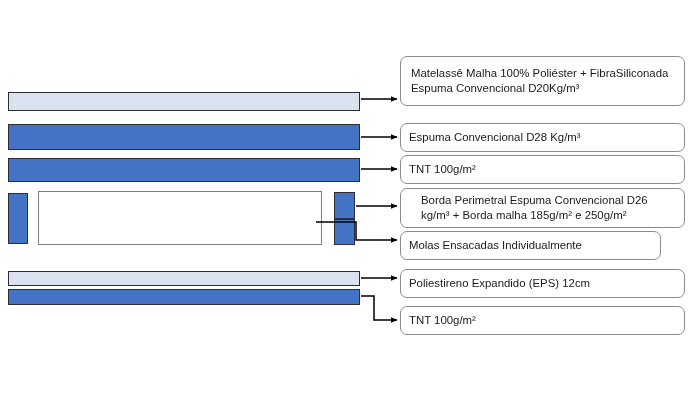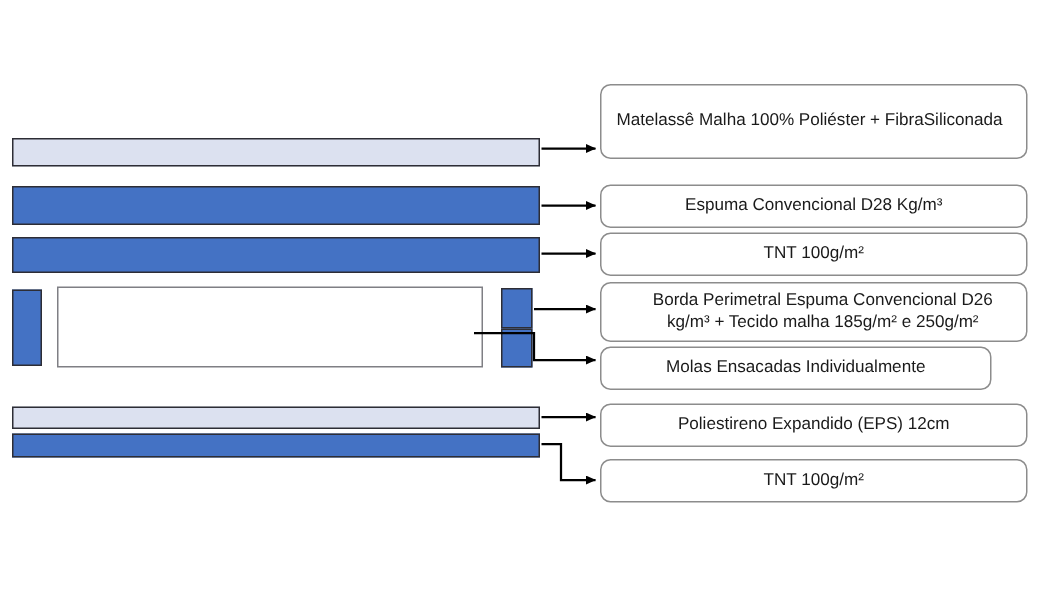--- a/index.html
+++ b/index.html
@@ -43,21 +43,21 @@
   
   .callout {
     position: absolute;
     box-sizing: border-box;
     background: #ffffff;
     border: 1.1px solid #8c8c8c;
     border-radius: 7px;
     display: flex;
     flex-direction: column;
     justify-content: center;
-    align-items: center;
+    align-items: flex-start;
     padding: 2px 8px;
     color: #1a1a1a;
     font-size: 11.4px;
     line-height: 15.5px;
   }
   .callout.left-align {
     align-items: flex-start;
     padding-left: 10px;
   }
   .callout .line {
@@ -114,33 +114,34 @@
 
     <polyline points="316,222 356,222 356,240 397,240" fill="none" stroke="#000000" stroke-width="1.5" marker-end="url(#arrowhead)"></polyline>
 
     <line x1="361" y1="278" x2="397" y2="278" stroke="#000000" stroke-width="1.5" marker-end="url(#arrowhead)"></line>
 
     <polyline points="361,296 374,296 374,320 397,320" fill="none" stroke="#000000" stroke-width="1.5" marker-end="url(#arrowhead)"></polyline>
   </svg>
 
   <div class="callout left-align" style="left:400px; top:56px; width:285px; height:50px;">
     <span class="line">Matelassê Malha 100% Poliéster + FibraSiliconada</span>
+    <span class="line">Espuma Convencional D20Kg/m³</span>
   </div>
 
   <div class="callout" style="left:400px; top:123px; width:285px; height:29px;">
     <span class="line">Espuma Convencional D28 Kg/m³</span>
   </div>
 
   <div class="callout" style="left:400px; top:155px; width:285px; height:29px;">
     <span class="line">TNT 100g/m²</span>
   </div>
 
   <div class="callout" style="left:400px; top:188px; width:285px; height:40px;padding-left:20px;">
     <span class="line">Borda Perimetral Espuma Convencional D26</span>
-    <span class="line">kg/m³ + Tecido malha 185g/m² e 250g/m²</span>
+    <span class="line">kg/m³ + Borda malha 185g/m² e 250g/m²</span>
   </div>
 
   <div class="callout" style="left:400px; top:231px; width:261px; height:29px;">
     <span class="line">Molas Ensacadas Individualmente</span>
   </div>
 
   <div class="callout" style="left:400px; top:269px; width:285px; height:29px;">
     <span class="line">Poliestireno Expandido (EPS) 12cm</span>
   </div>
 

